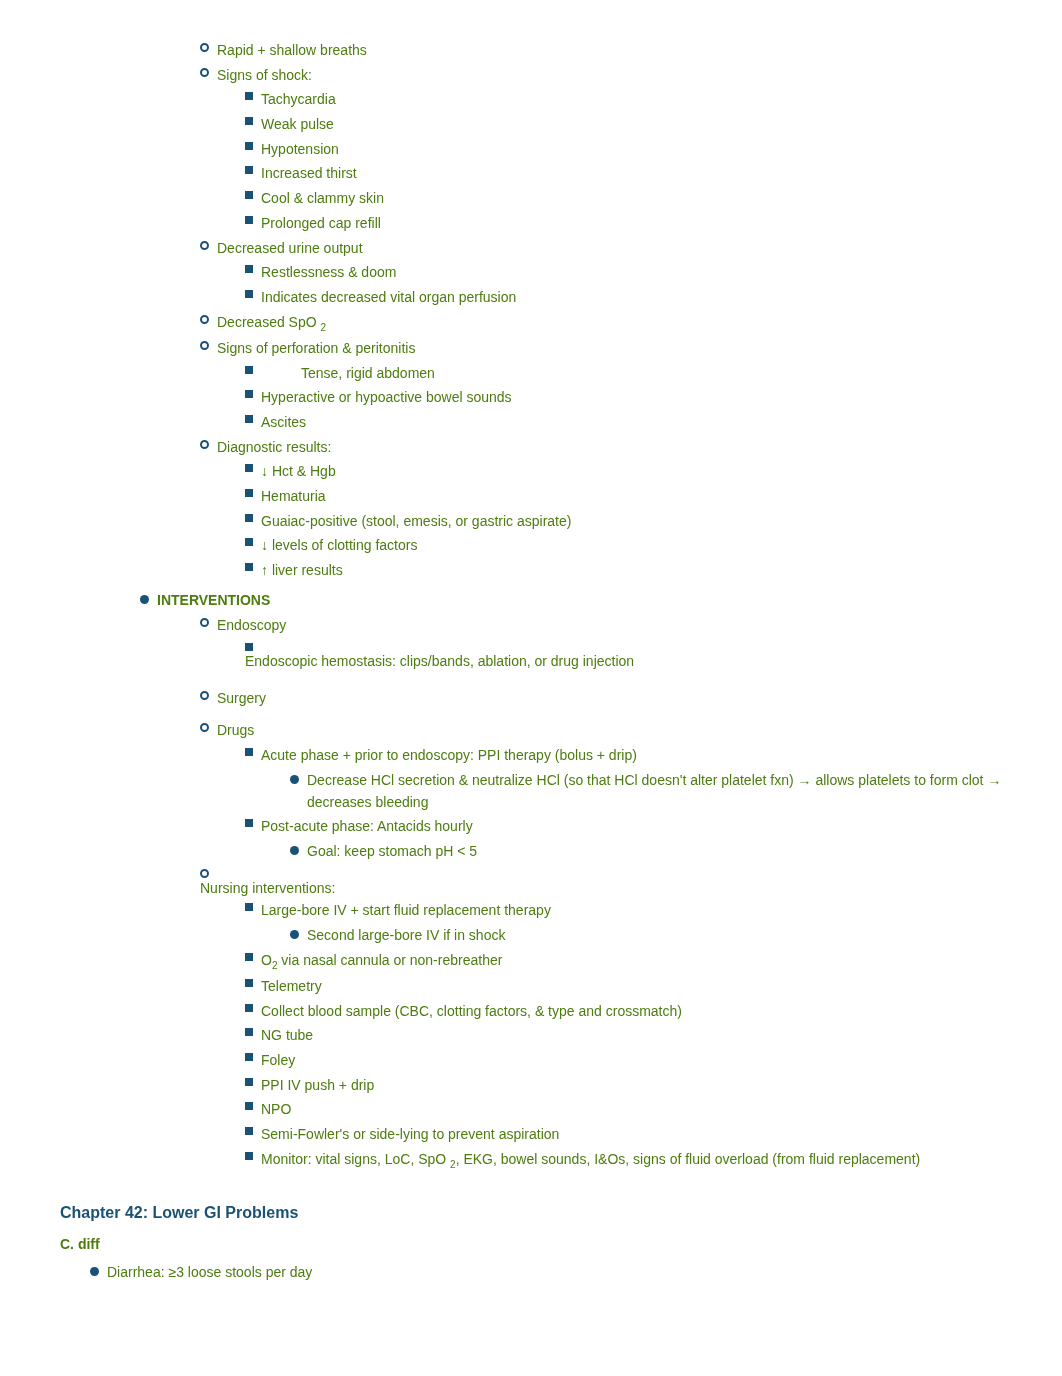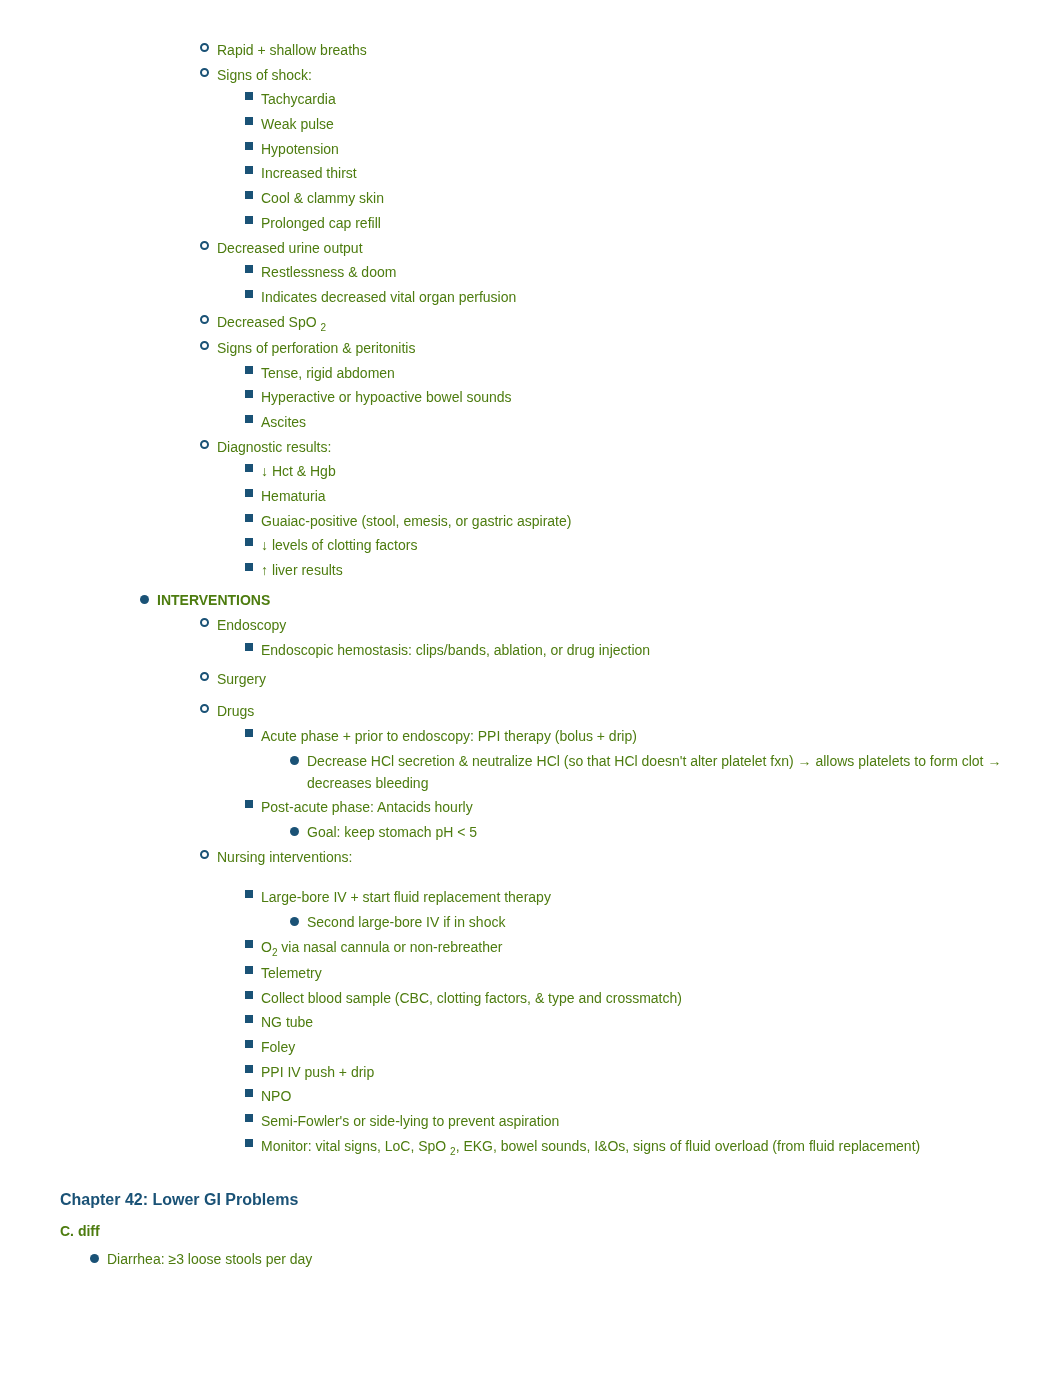--- a/index.html
+++ b/index.html
@@ -108,21 +108,21 @@
 
   <div class="row" style="padding-left:140px; margin-bottom:3px;">
     <span class="bul circle-bul"></span>
     <span class="line">Decreased SpO <sub>2</sub></span>
   </div>
 
   <div class="row" style="padding-left:140px; margin-bottom:3px;">
     <span class="bul circle-bul"></span>
     <span class="line">Signs of perforation &amp; peritonitis</span>
   </div>
-  <div class="row" style="padding-left:185px; margin-bottom:3px;">
+  <div class="row" style="padding-left:185px; margin-bottom:3px;gap:40px;">
     <span class="bul sq-bul"></span>
     <span class="line">Tense, rigid abdomen</span>
   </div>
   <div class="row" style="padding-left:185px; margin-bottom:3px;">
     <span class="bul sq-bul"></span>
     <span class="line">Hyperactive or hypoactive bowel sounds</span>
   </div>
   <div class="row" style="padding-left:185px; margin-bottom:3px;">
     <span class="bul sq-bul"></span>
     <span class="line">Ascites</span>
@@ -155,21 +155,21 @@
 
   <div class="row" style="padding-left:80px; margin-top:8px; margin-bottom:4px;">
     <span class="bul filled-bul" style="margin-top:5px;"></span>
     <span class="line" style="font-weight:bold; font-size:14px;">INTERVENTIONS</span>
   </div>
 
   <div class="row" style="padding-left:140px; margin-bottom:3px;">
     <span class="bul circle-bul"></span>
     <span class="line">Endoscopy</span>
   </div>
-  <div class="row" style="padding-left:185px; margin-bottom:7px;">
+  <div class="row" style="padding-left:185px; margin-bottom:15px;flex-direction:column;">
     <span class="bul sq-bul"></span>
     <span class="line">Endoscopic hemostasis: clips/bands, ablation, or drug injection</span>
   </div>
 
   <div class="row" style="padding-left:140px; margin-bottom:11px;">
     <span class="bul circle-bul"></span>
     <span class="line">Surgery</span>
   </div>
 
   <div class="row" style="padding-left:140px; margin-bottom:3px;">
@@ -189,21 +189,21 @@
 
   <div class="row" style="padding-left:185px; margin-bottom:3px;">
     <span class="bul sq-bul"></span>
     <span class="line">Post-acute phase: Antacids hourly</span>
   </div>
   <div class="row" style="padding-left:230px; margin-bottom:3px;">
     <span class="bul filled-bul" style="margin-top:5px;"></span>
     <span class="line">Goal: keep stomach pH &lt; 5</span>
   </div>
 
-  <div class="row" style="padding-left:140px; margin-bottom:19px;">
+  <div class="row" style="padding-left:140px; margin-bottom:1px;flex-direction:column;">
     <span class="bul circle-bul"></span>
     <span class="line">Nursing interventions:</span>
   </div>
 
   <div class="row" style="padding-left:185px; margin-bottom:3px;">
     <span class="bul sq-bul"></span>
     <span class="line">Large-bore IV + start fluid replacement therapy</span>
   </div>
   <div class="row" style="padding-left:230px; margin-bottom:3px;">
     <span class="bul filled-bul" style="margin-top:5px;"></span>

